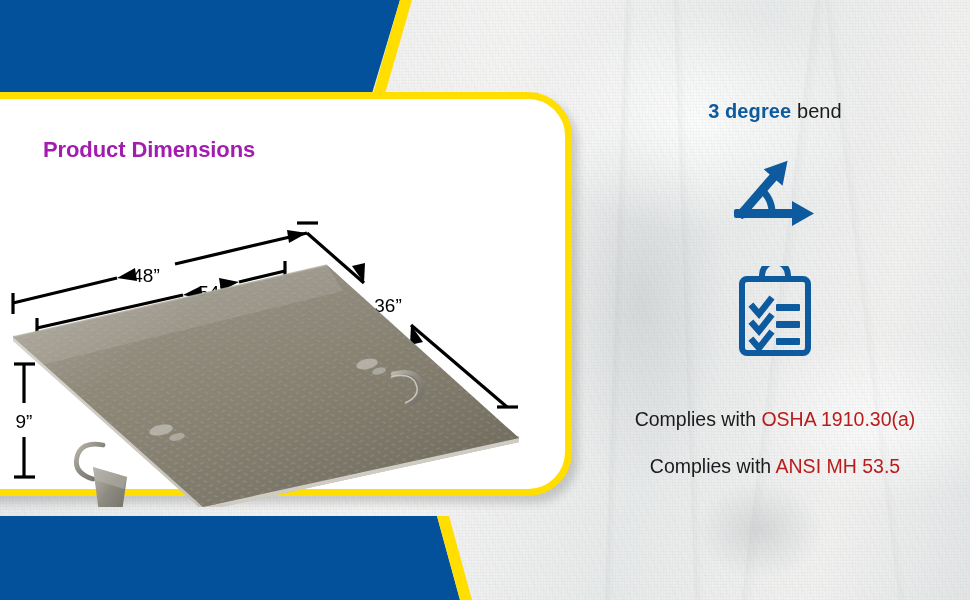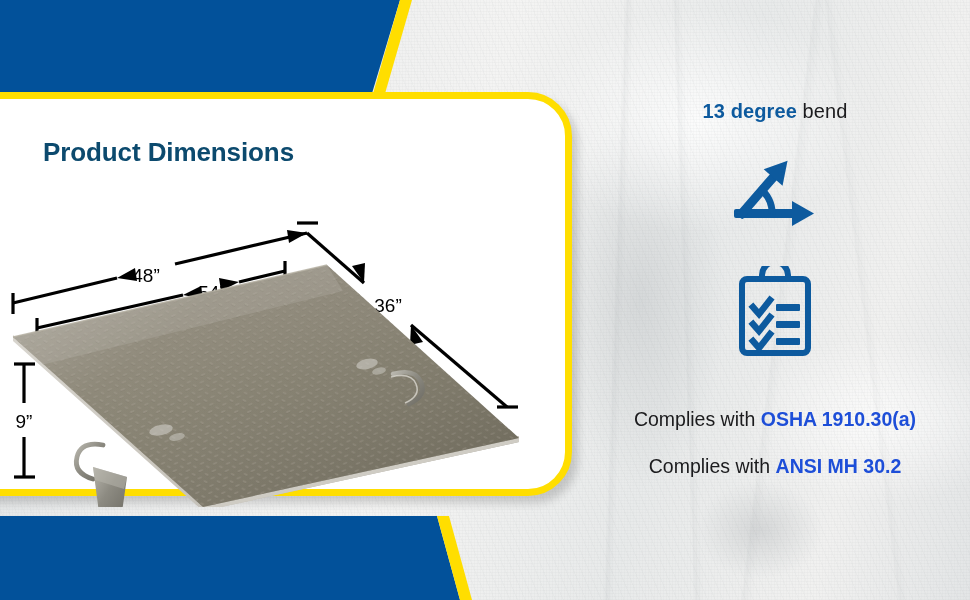--- a/index.html
+++ b/index.html
@@ -63,41 +63,41 @@
   .dim-card{
     position:absolute;left:-46px;top:92px;width:618px;height:404px;
     background:#ffffff;
     border:7px solid var(--brand-yellow,#ffde00);
     border-radius:0 44px 44px 0;
     box-sizing:border-box;
     box-shadow:6px 7px 9px rgba(0,0,0,.16);
   }
   .card-title{
     position:absolute;left:82px;top:38px;
-    font-size:26px;font-weight:bold;color:#0c4a6e;letter-spacing:-.1px;
+    font-size:22px;font-weight:bold;color:#a21caf;letter-spacing:-.1px;
   }
 
   
   .prod-wrap{position:absolute;left:46px;top:16px;width:572px;height:392px;}
   .prod-svg{position:absolute;left:0;top:0;}
 
   
   .right-col{position:absolute;left:580px;top:0;width:390px;height:600px;}
   .bend-line{
     position:absolute;left:0;top:100px;width:390px;text-align:center;
     font-size:20px;color:#1b1b1d;letter-spacing:.1px;
   }
   .bend-line b{color:#0d5a9e;font-weight:bold;}
   .icon-angle{position:absolute;left:0;top:152px;width:390px;text-align:center;}
   .icon-clip{position:absolute;left:0;top:266px;width:390px;text-align:center;}
   .comply{
     position:absolute;left:0;width:390px;text-align:center;
     font-size:19.5px;color:#1b1b1d;
   }
-  .comply b{color:#1d4ed8;font-weight:bold;}
+  .comply b{color:#b91c1c;font-weight:normal;}
   .comply-1{top:408px;}
   .comply-2{top:455px;}
 </style>
 </head>
 <body>
 
 <div id="stage">
 
   <div class="bg-concrete"></div>
   <div class="bg-speck"></div>
@@ -219,21 +219,21 @@
             <ellipse cx="170" cy="322" rx="8" ry="3.6" fill="#c9c7bf" transform="rotate(-12 170 322)"></ellipse>
           </g>
         </g>
       </svg>
     </div>
   </div>
 
   <div class="right-col">
 
     <div class="bend-line">
-      <b>13 degree</b><span> bend</span>
+      <b>3 degree</b><span> bend</span>
     </div>
 
     <div class="icon-angle">
       <svg width="86" height="76" viewBox="0 0 86 76">
         <g fill="#0d5a9e">
 
           <rect x="6" y="57" width="60" height="9" rx="2"></rect>
           <polygon points="60,49 82,61.5 60,74"></polygon>
 
           <rect x="2" y="57" width="9" height="9" rx="2"></rect>
@@ -263,16 +263,16 @@
           <rect x="41" y="55" width="24" height="7" rx="1"></rect>
           <rect x="41" y="72" width="24" height="7" rx="1"></rect>
         </g>
       </svg>
     </div>
 
     <div class="comply comply-1">
       <span>Complies with </span><b>OSHA 1910.30(a)</b>
     </div>
     <div class="comply comply-2">
-      <span>Complies with </span><b>ANSI MH 30.2</b>
+      <span>Complies with </span><b>ANSI MH 53.5</b>
     </div>
   </div>
 </div>
 
 </body></html>

